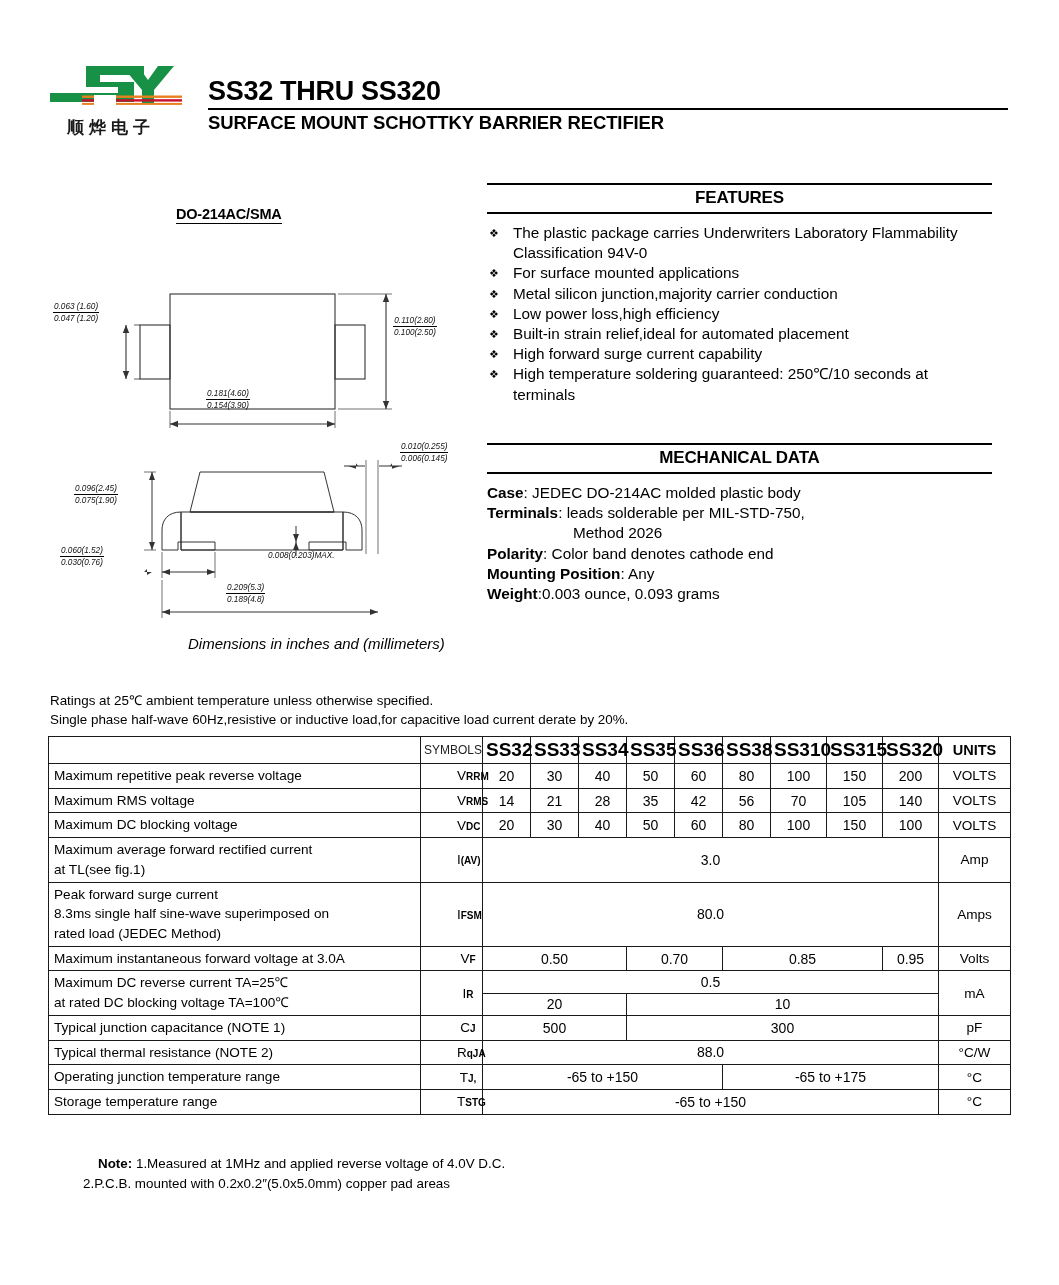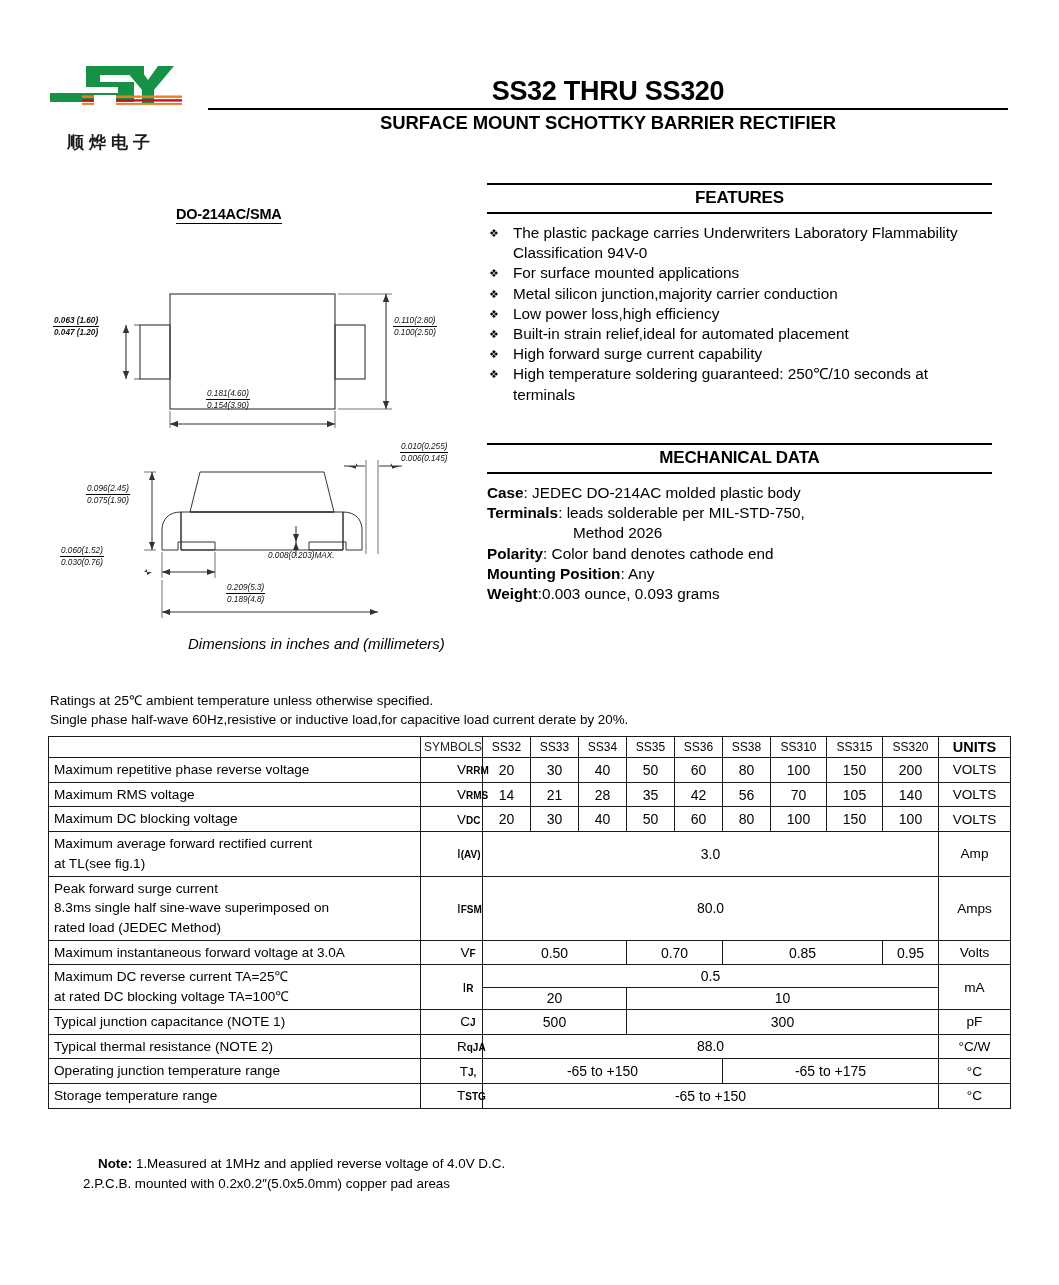--- a/index.html
+++ b/index.html
@@ -15,29 +15,29 @@
   }
 
   
   .header { position: relative; height: 95px; }
   .logo-wrap {
     position: absolute; left: 48px; top: 62px;
     width: 140px; height: 80px;
   }
   .logo-mark { position: relative; width: 135px; height: 52px; }
   .logo-cn {
-    margin-top: 17px;
+    margin-top: 2px;
     font-family: "DejaVu Sans", sans-serif;
     font-size: 17px; font-weight: bold; letter-spacing: 5px;
     color: #1a1a1a; text-align: center; width: 126px;
   }
 
   .title-block {
     position: absolute; left: 208px; top: 78px; width: 800px;
-    text-align: center;
+    text-align: left;
   }
   .main-title {
     font-size: 27px; font-weight: bold; letter-spacing: -0.3px;
     line-height: 1.0; white-space: nowrap;
   }
   .title-rule { border-top: 2.4px solid #000; margin-top: 3px; }
   .sub-title {
     font-size: 18.5px; font-weight: bold; letter-spacing: -0.1px;
     margin-top: 2px; white-space: nowrap;
   }
@@ -104,21 +104,21 @@
     border: 1.1px solid #1a1a1a;
     padding: 2px 3px; text-align: center; vertical-align: middle;
     font-weight: normal;
   }
   table.spec td.param {
     text-align: left; padding-left: 5px; font-size: 13.6px; line-height: 1.45;
   }
   table.spec td.sym { font-size: 13.5px; padding-left: 36px; }
   table.spec td.sym .sub { font-size: 10px; font-weight: bold; }
   table.spec td.symhdr { font-size: 12px; color: #222; }
-  table.spec th.part { font-size: 12px; font-weight: normal; }
+  table.spec th.part { font-size: 19px; font-weight: bold; }
   table.spec th.units { font-size: 14.5px; font-weight: bold; }
   table.spec td.val { font-size: 14px; }
   table.spec td.unit { font-size: 13.6px; }
   table.spec td.nb-bottom { border-bottom: none; }
 
   .notes {
     position: absolute; left: 50px; top: 1154px;
     font-size: 13.4px; line-height: 1.5;
   }
   .notes .n1 { white-space: nowrap; margin-left: 48px; }
@@ -184,21 +184,21 @@
 
       <line x1="122" y1="192" x2="287" y2="192"></line>
       <path d="M122 192 l8 -3.2 v6.4 Z" fill="#333" stroke="none"></path>
       <path d="M287 192 l-8 -3.2 v6.4 Z" fill="#333" stroke="none"></path>
       <line x1="122" y1="179" x2="122" y2="196" stroke-width="0.7"></line>
       <line x1="287" y1="179" x2="287" y2="196" stroke-width="0.7"></line>
     </g>
   </svg>
 
   
-  <div class="dimnote" style="position:absolute; left:5px; top:110px; text-align:center;font-weight:bold;">
+  <div class="dimnote" style="position:absolute; left:5px; top:96px; text-align:center;">
     <span class="top">0.063 (1.60)</span><br>
     <span class="bot">0.047 (1.20)</span>
   </div>
   <div class="dimnote" style="position:absolute; left:345px; top:110px; text-align:center;">
     <span class="top">0.110(2.80)</span><br>
     <span class="bot">0.100(2.50)</span>
   </div>
   <div class="dimnote" style="position:absolute; left:158px; top:183px; text-align:center;">
     <span class="top">0.181(4.60)</span><br>
     <span class="bot">0.154(3.90)</span>
@@ -247,21 +247,21 @@
       <path d="M330 162 l-8 -3 v6 Z" fill="#333" stroke="none"></path>
       <line x1="114" y1="130" x2="114" y2="168" stroke-width="0.7"></line>
     </g>
   </svg>
 
   
   <div class="dimnote" style="position:absolute; left:352px; top:236px; text-align:center;">
     <span class="top">0.010(0.255)</span><br>
     <span class="bot">0.006(0.145)</span>
   </div>
-  <div class="dimnote" style="position:absolute; left:38px; top:278px; text-align:center;">
+  <div class="dimnote" style="position:absolute; left:26px; top:278px; text-align:center;">
     <span class="top">0.096(2.45)</span><br>
     <span class="bot">0.075(1.90)</span>
   </div>
   <div class="dimnote" style="position:absolute; left:12px; top:340px; text-align:center;">
     <span class="top">0.060(1.52)</span><br>
     <span class="bot">0.030(0.76)</span>
   </div>
   <div class="dimnote" style="position:absolute; left:220px; top:345px;">0.008(0.203)MAX.</div>
   <div class="dimnote" style="position:absolute; left:178px; top:377px; text-align:center;">
     <span class="top">0.209(5.3)</span><br>
@@ -361,21 +361,21 @@
         <th class="part">SS36</th>
         <th class="part">SS38</th>
         <th class="part">SS310</th>
         <th class="part">SS315</th>
         <th class="part">SS320</th>
         <th class="units">UNITS</th>
       </tr>
     </thead>
     <tbody>
         <tr>
-          <td class="param">Maximum repetitive phase reverse voltage</td>
+          <td class="param">Maximum repetitive peak reverse voltage</td>
           <td class="sym"><span>V</span><span class="sub">RRM</span></td>
           <td class="val" colspan="1">20</td>
           <td class="val" colspan="1">30</td>
           <td class="val" colspan="1">40</td>
           <td class="val" colspan="1">50</td>
           <td class="val" colspan="1">60</td>
           <td class="val" colspan="1">80</td>
           <td class="val" colspan="1">100</td>
           <td class="val" colspan="1">150</td>
           <td class="val" colspan="1">200</td>

